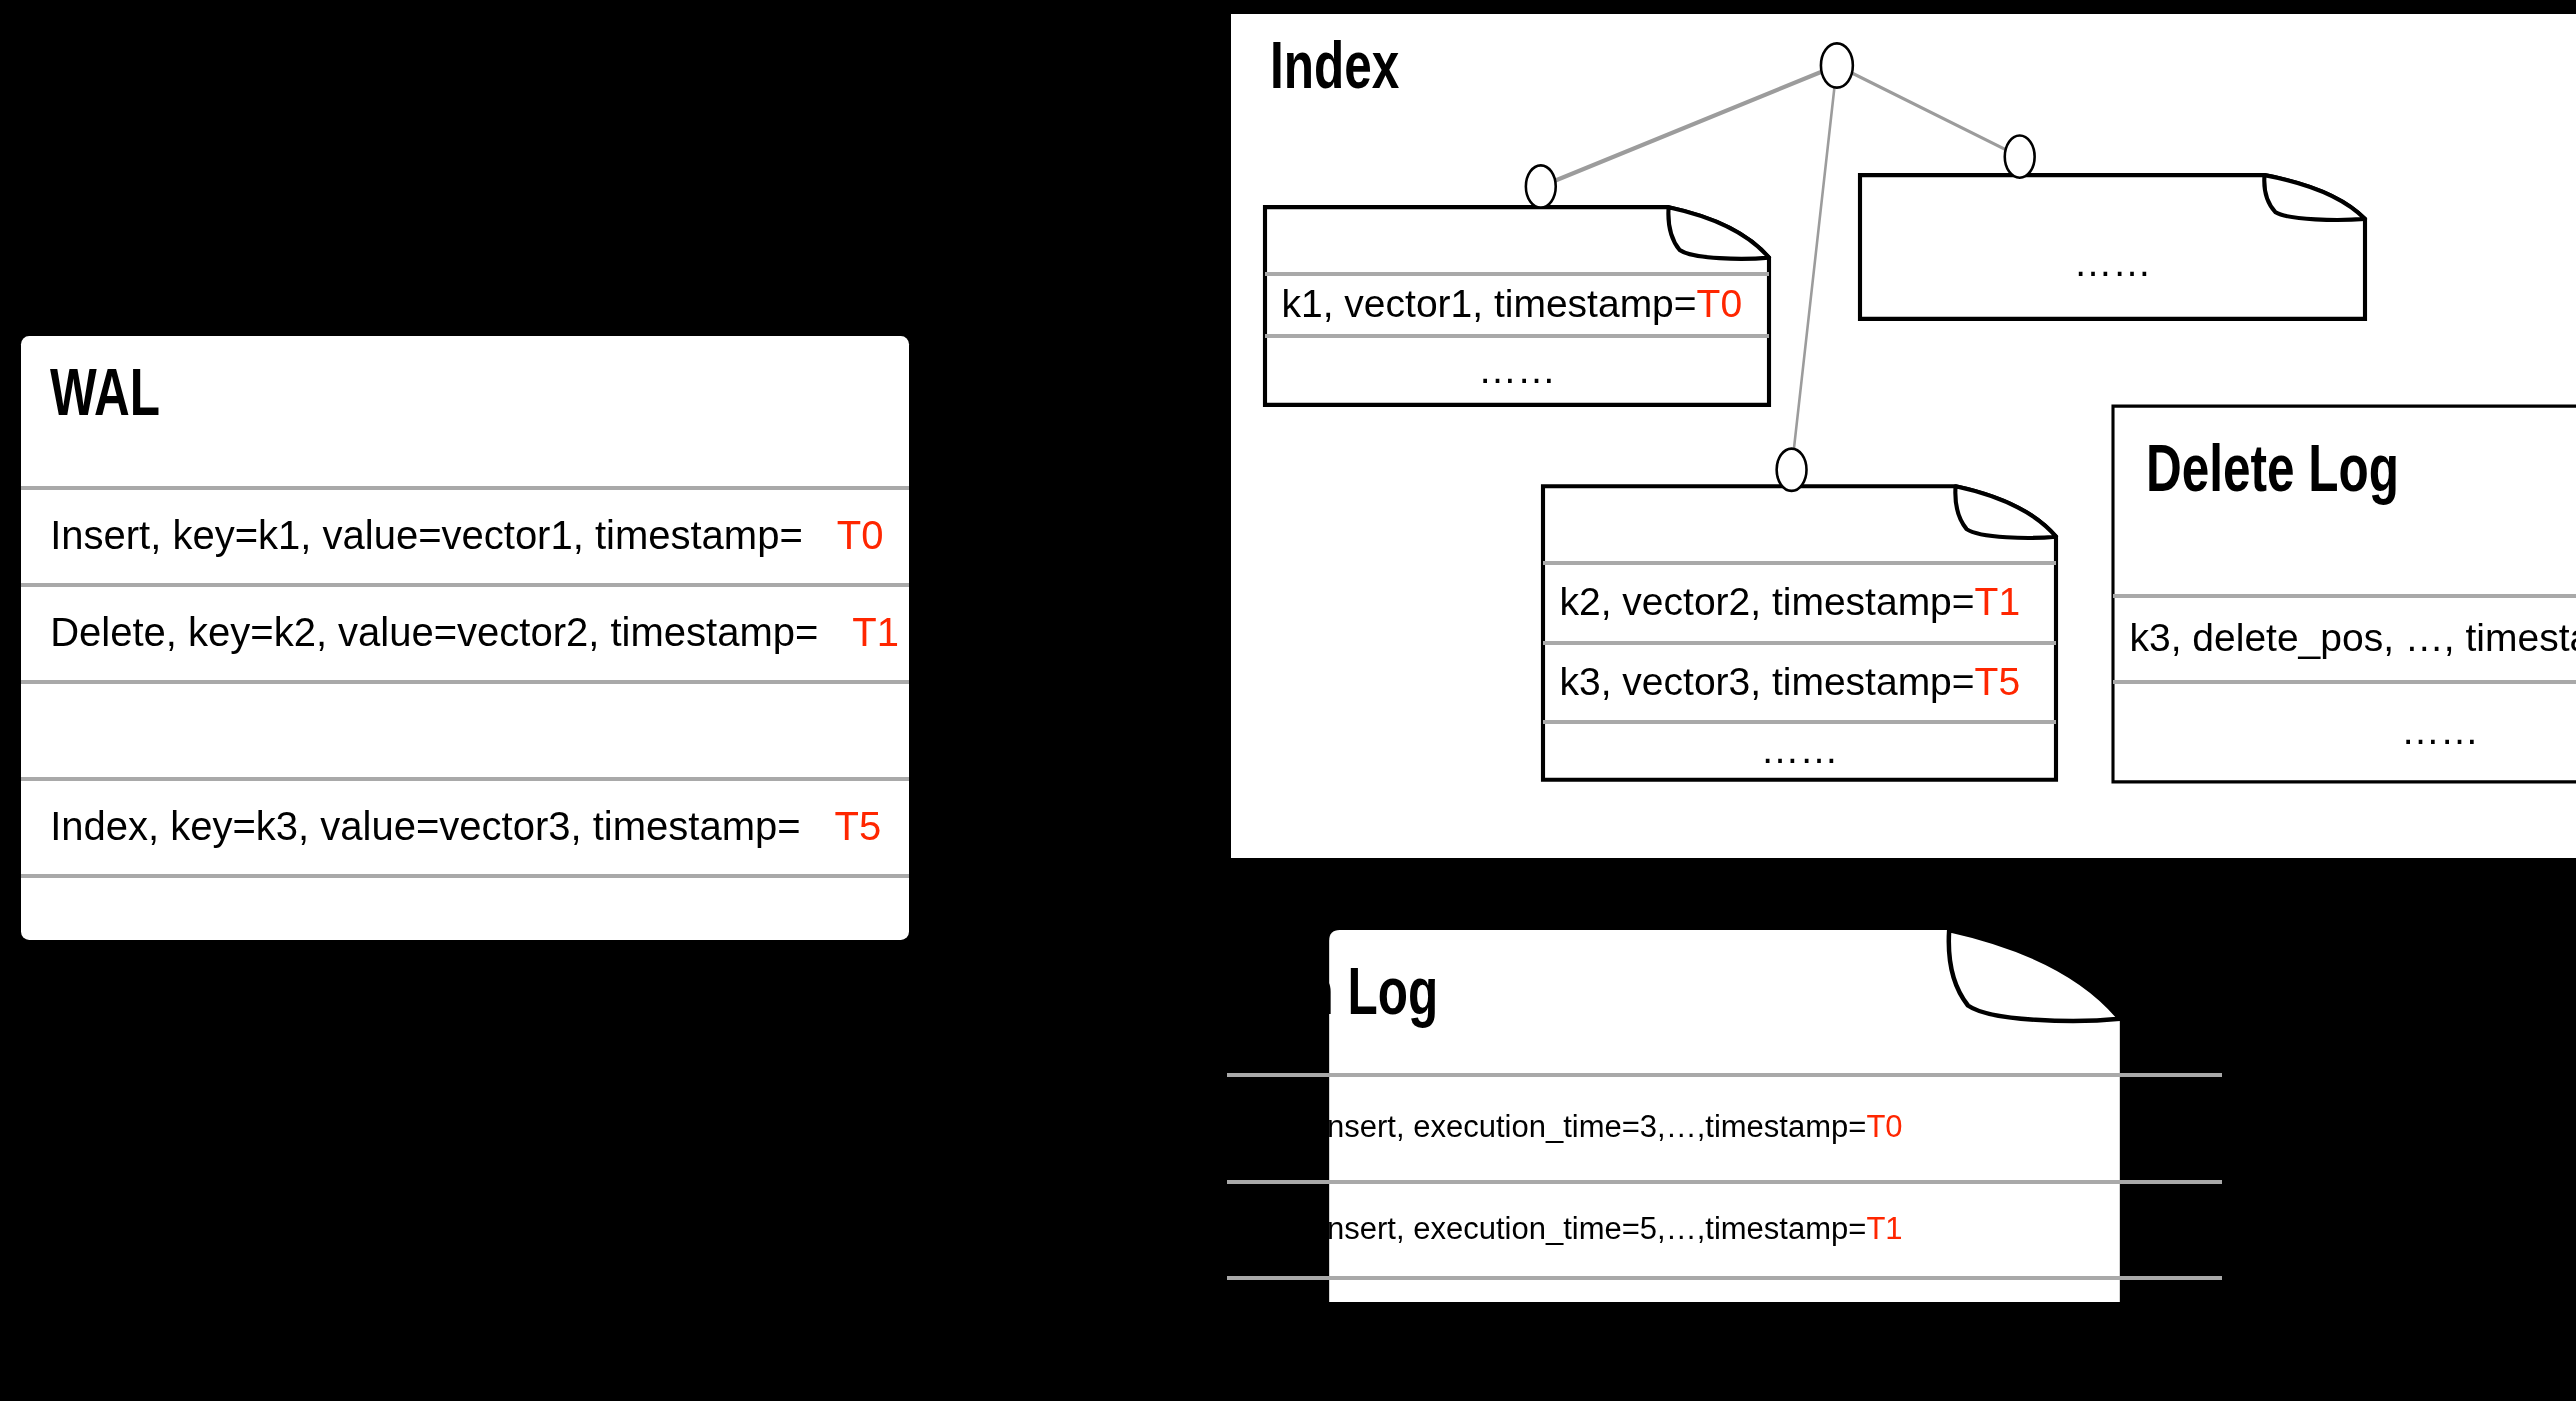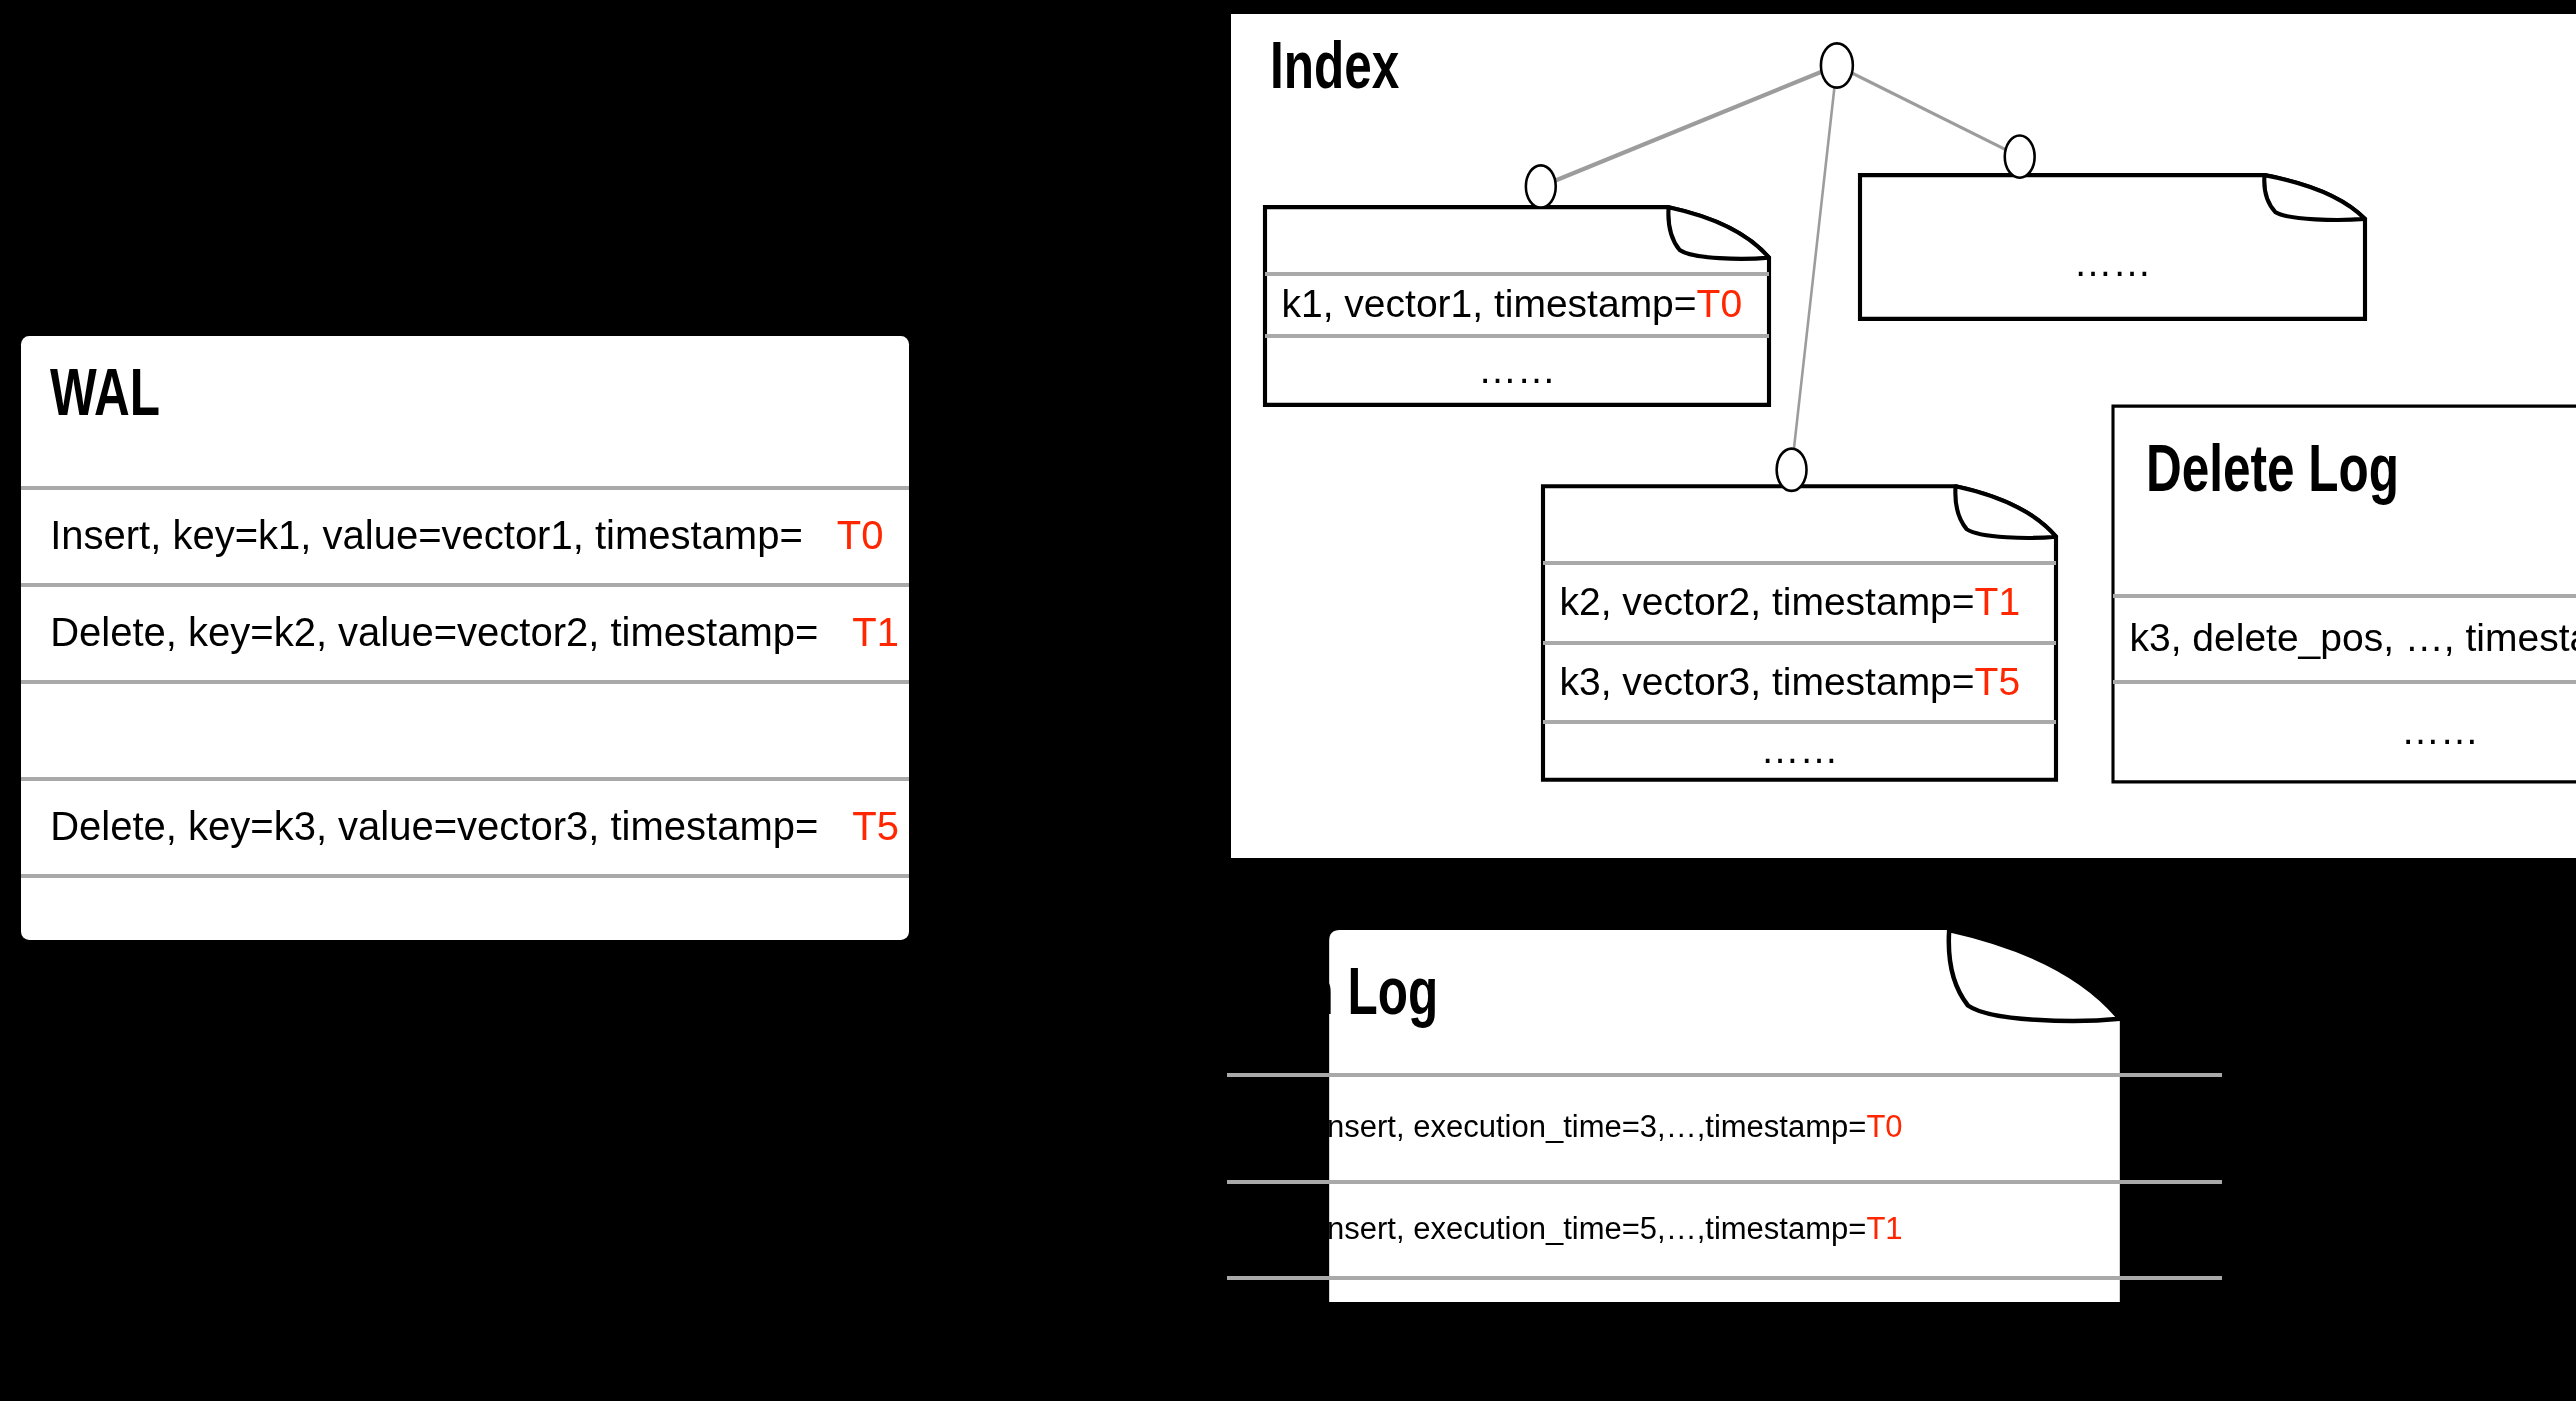--- a/index.html
+++ b/index.html
@@ -51,21 +51,21 @@
 
     <div class="row" style="top:150px;height:97px">
       <span>Insert, key=k1, value=vector1, timestamp=</span>
         <span class="ts">T0</span>
     </div>
     <div class="row" style="top:247px;height:97px">
       <span>Delete, key=k2, value=vector2, timestamp=</span>
         <span class="ts">T1</span>
     </div>
     <div class="row" style="top:441px;height:97px">
-      <span>Delete, key=k3, value=vector3, timestamp=</span>
+      <span>Index, key=k3, value=vector3, timestamp=</span>
         <span class="ts">T5</span>
     </div>
     <div class="row" style="top:538px;height:125px">
       <span>……</span>
     </div>
   </section>
 
   <section class="panel index">
     <div class="title" style="left:39px;top:17.5px">Index</div>
 

